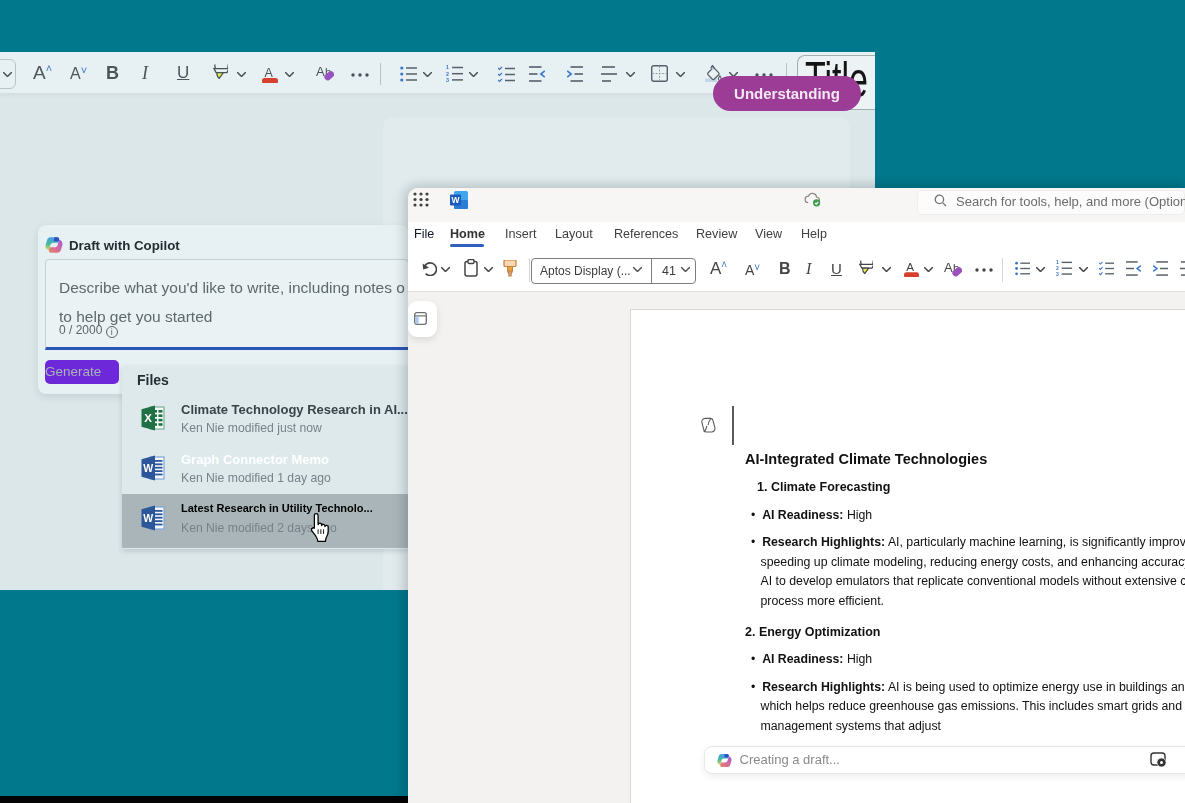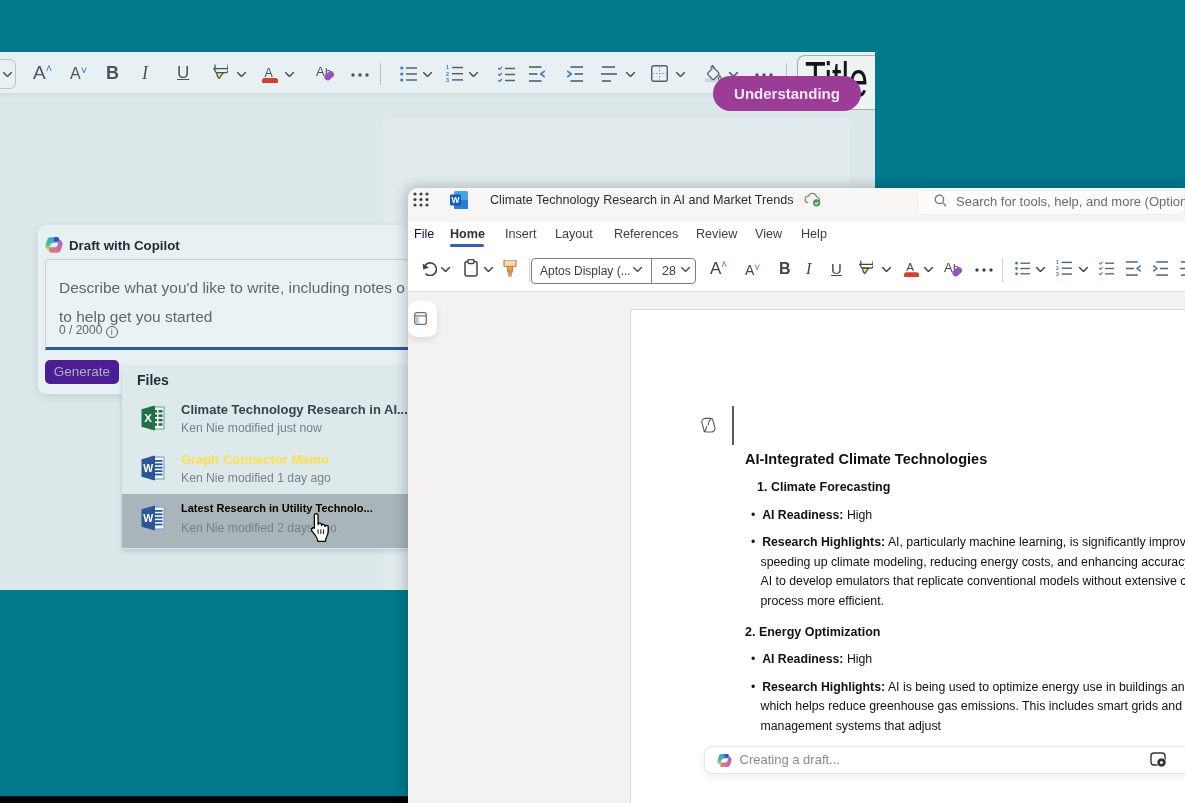--- a/index.html
+++ b/index.html
@@ -224,21 +224,21 @@
 <div class="abs" style="left:38px;top:225px;width:371px;height:169px;background:#e7f0f2;border-radius:8px;box-shadow:0 3px 8px rgba(0,40,60,.10);"></div>
 <svg class="abs" style="left:45px;top:236px" width="18" height="18" viewBox="0 0 18 18">
     <use href="#cplogo"></use>
   </svg>
 <div class="abs" style="left:69px;top:238px;font-size:13.3px;font-weight:bold;color:#222e33;">Draft with Copilot</div>
 
 <div class="abs" style="left:45px;top:259px;width:364px;height:91px;background:#eaf2f4;border:1px solid #c6d3d6;border-radius:4px 4px 0 0;border-bottom:3px solid #2a56b4;"></div>
 <div class="abs" style="left:59px;top:272.5px;font-size:15.5px;line-height:29px;color:#5d686d;white-space:nowrap;">Describe what you'd like to write, including notes o<br>to help get you started</div>
 <div class="abs" style="left:59px;top:323px;font-size:12px;color:#5a6468;">0 / 2000 <span style="display:inline-block;width:12px;height:12px;border:1px solid #5a6468;border-radius:50%;text-align:center;line-height:11px;font-size:9px;vertical-align:-1px;">i</span></div>
 
-<div class="abs" style="left:45px;top:360px;width:74px;height:24px;background:#4c1d95;border-radius:5px;color:#a8b2b8;font-size:13.5px;text-align:center;line-height:24px;">Generate</div>
+<div class="abs" style="left:45px;top:360px;width:74px;height:24px;background:#6d28d9;border-radius:5px;color:#a8b2b8;font-size:13.5px;text-align:left;line-height:24px;">Generate</div>
 
 <div class="abs" style="left:122px;top:366px;width:287px;height:183px;background:#dde9eb;box-shadow:0 2px 5px rgba(0,40,60,.16);"></div>
 <div class="abs" style="left:137px;top:372px;font-size:14px;font-weight:bold;color:#222e33;">Files</div>
 
 <div class="abs" style="left:122px;top:494px;width:287px;height:54px;background:#a9b5b8;"></div>
 
 <div class="abs" style="left:139px;top:404px;width:27px;height:26px;" id="xlicon">
   <svg width="28" height="28" viewBox="0 0 28 28">
     <rect x="11.5" y="3" width="13.5" height="22" fill="#f2f8f5" stroke="#79b097" stroke-width="1.2"></rect>
     <g fill="#1e7145">
@@ -265,21 +265,21 @@
       <rect x="14" y="6" width="9.5" height="1.8"></rect>
         <rect x="14" y="9.4" width="9.5" height="1.8"></rect>
       <rect x="14" y="12.8" width="9.5" height="1.8"></rect>
         <rect x="14" y="16.2" width="9.5" height="1.8"></rect>
       <rect x="14" y="19.6" width="9.5" height="1.8"></rect>
     </g>
     <path d="M2.5 5.2 L16 1.5 V26.5 L2.5 22.8z" fill="#2b579a"></path>
     <text x="9.2" y="18.2" font-family="Liberation Sans" font-size="10.5" font-weight="bold" fill="#fff" text-anchor="middle">W</text>
   </svg>
 </div>
-<div class="abs" style="left:181px;top:452px;font-size:13px;font-weight:bold;color:#fde047;">Graph Connector Memo</div>
+<div class="abs" style="left:181px;top:452px;font-size:13px;font-weight:bold;color:#ffffff;">Graph Connector Memo</div>
 <div class="abs" style="left:181px;top:471px;font-size:12.2px;color:#76828a;">Ken Nie modified 1 day ago</div>
 
 <div class="abs" style="left:139px;top:504px;width:27px;height:26px;">
   <svg width="28" height="28" viewBox="0 0 28 28">
     <rect x="11.5" y="3" width="13.5" height="22" fill="#f4f8fc" stroke="#7da7d8" stroke-width="1.2"></rect>
     <g fill="#2b579a">
       <rect x="14" y="6" width="9.5" height="1.8"></rect>
         <rect x="14" y="9.4" width="9.5" height="1.8"></rect>
       <rect x="14" y="12.8" width="9.5" height="1.8"></rect>
         <rect x="14" y="16.2" width="9.5" height="1.8"></rect>
@@ -323,21 +323,20 @@
     </g>
   </svg>
 
   <svg class="abs" style="left:42px;top:3px;" width="18" height="18" viewBox="0 0 18 18">
     <rect x="4" y="0" width="14" height="18" rx="1.5" fill="#41a5ee"></rect>
     <rect x="4" y="9" width="14" height="9" rx="1.5" fill="#2b7cd3"></rect>
     <rect x="0" y="3.5" width="11" height="11" rx="1" fill="#185abd"></rect>
     <text x="5.5" y="12.2" font-family="Liberation Sans" font-size="8.5" font-weight="bold" fill="#fff" text-anchor="middle">W</text>
   </svg>
 
-  <div class="abs" style="left:82px;top:4.5px;font-size:12.6px;color:#2e2e2e;">Climate Technology Research in AI and Market Trends</div>
 
   <svg class="abs" style="left:396px;top:4px;" width="17" height="15" viewBox="0 0 17 15">
     <path d="M4.2 10.6 a3.2 3.2 0 0 1 .3-6.4 A4.2 4.2 0 0 1 12.6 5 a2.9 2.9 0 0 1 1.7 5.2" fill="none" stroke="#8a8886" stroke-width="1.25"></path>
     <circle cx="12.6" cy="10.8" r="3.6" fill="#3f9b50"></circle>
     <path d="M11 10.9 l1.2 1.2 2-2.1" stroke="#fff" stroke-width="1.1" fill="none"></path>
   </svg>
 
   <div class="abs" style="left:509px;top:2px;width:268px;height:25px;background:#fcfcfc;border:1px solid #efedeb;border-radius:5px;"></div>
   <svg class="abs" style="left:526px;top:6px;" width="13" height="13" viewBox="0 0 13 13">
     <circle cx="5.4" cy="5.4" r="4.2" fill="none" stroke="#767471" stroke-width="1.3"></circle>
@@ -373,21 +372,21 @@
     <svg class="abs" style="left:90px;top:13px" width="16" height="17" viewBox="0 0 16 17">
         <use href="#painter"></use>
       </svg>
     <div class="abs" style="left:117px;top:11px;width:1px;height:24px;background:#d6d4d2;"></div>
     <div class="abs" style="left:119px;top:11px;width:165px;height:26px;border:1px solid #7f7d7b;border-radius:4px;"></div>
     <div class="abs" style="left:239px;top:11px;width:1px;height:26px;background:#7f7d7b;"></div>
     <div class="abs" style="left:128px;top:17px;font-size:12px;color:#3d3d3d;">Aptos Display (...</div>
     <svg class="abs" style="left:221px;top:20px;color:#555" width="9" height="5" viewBox="0 0 9 5">
         <use href="#caret"></use>
       </svg>
-    <div class="abs" style="left:250px;top:17px;font-size:12.5px;color:#3d3d3d;">28</div>
+    <div class="abs" style="left:250px;top:17px;font-size:12.5px;color:#3d3d3d;">41</div>
     <svg class="abs" style="left:269px;top:20px;color:#555" width="9" height="5" viewBox="0 0 9 5">
         <use href="#caret"></use>
       </svg>
     <div class="abs" style="left:298px;top:12px;font-size:17px;">A<span style="position:relative;top:-6px;font-size:10px;color:#3b76c8;">˄</span></div>
     <div class="abs" style="left:333px;top:15px;font-size:14px;">A<span style="position:relative;top:-4px;font-size:10px;color:#3b76c8;">˅</span></div>
     <div class="abs" style="left:367px;top:13px;font-size:16px;font-weight:bold;">B</div>
     <div class="abs" style="left:394px;top:13px;font-size:16px;font-style:italic;font-family:'Liberation Serif',serif;">I</div>
     <div class="abs" style="left:419px;top:13px;font-size:15px;text-decoration:underline;">U</div>
     <svg class="abs" style="left:447px;top:13px;color:#444" width="14" height="18" viewBox="0 0 15 19">
         <use href="#hilite"></use>

